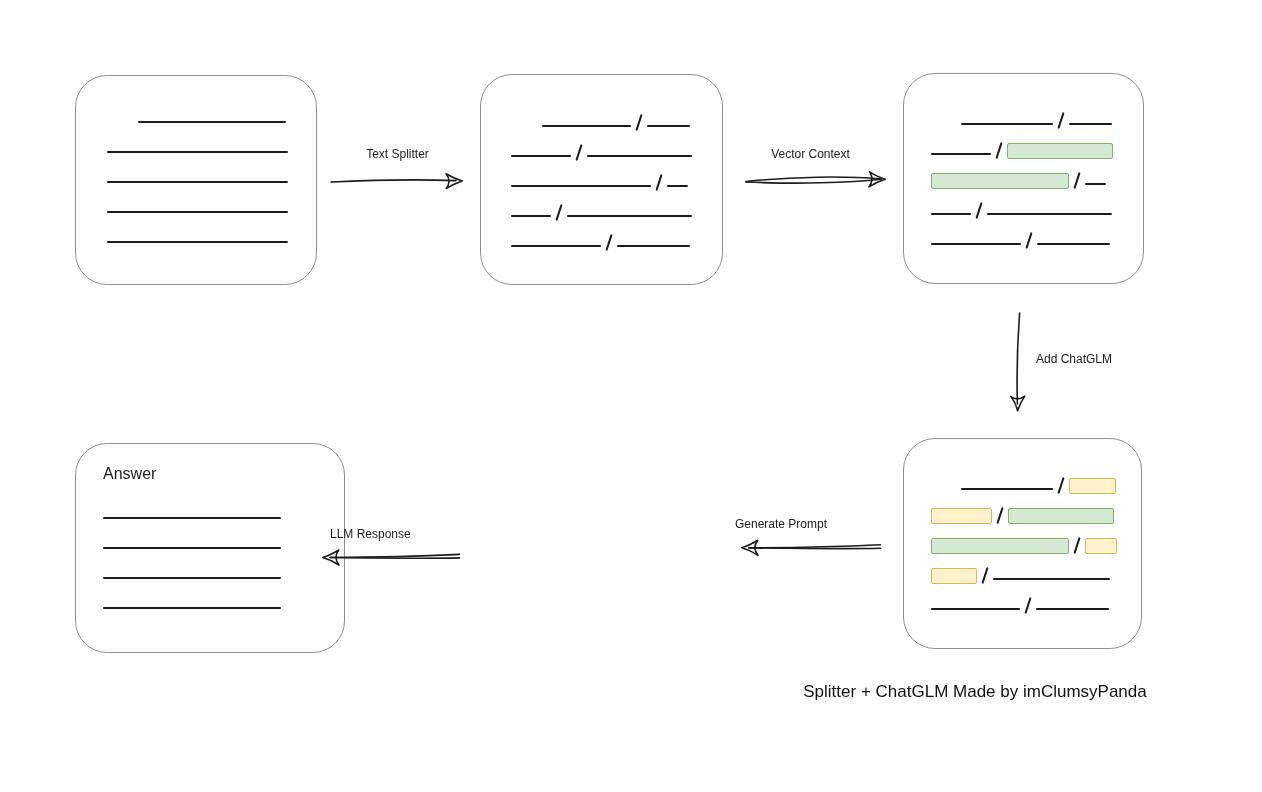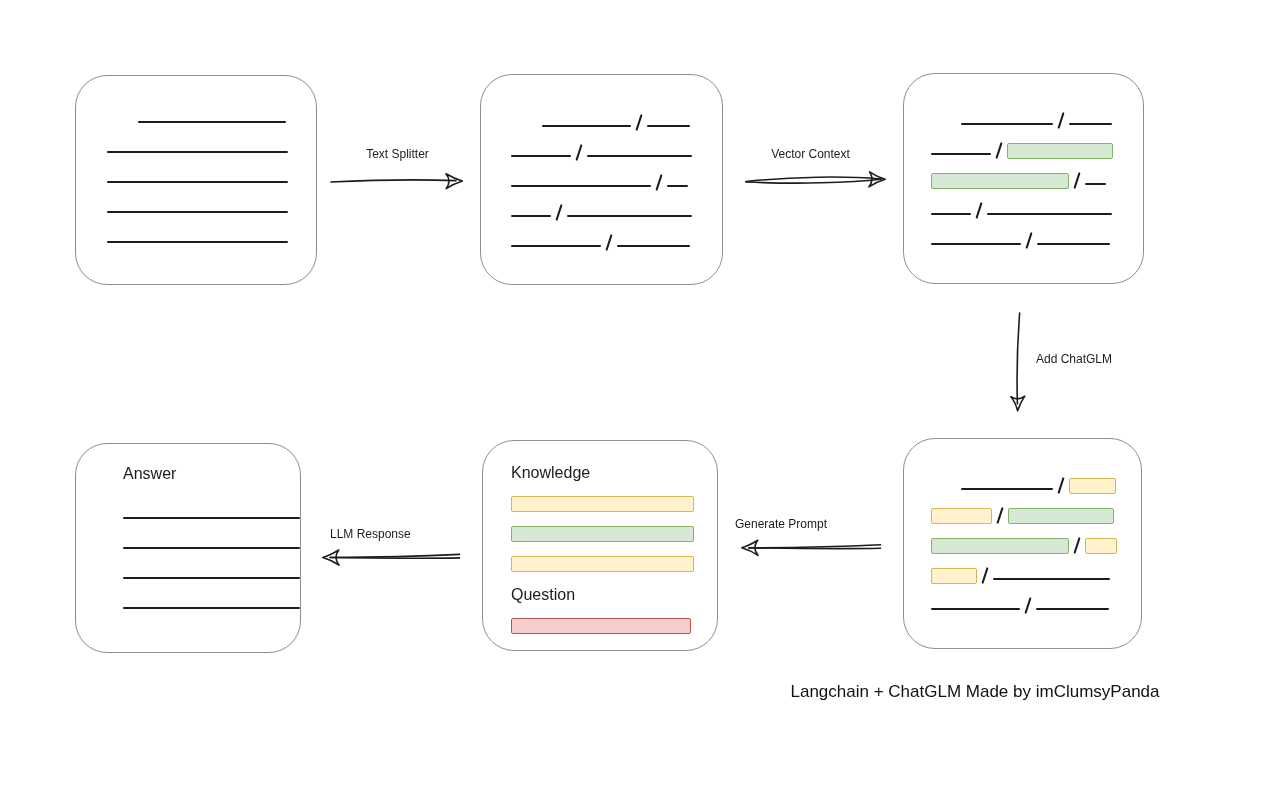--- a/index.html
+++ b/index.html
@@ -7,21 +7,21 @@
   .canvas{position:relative;width:1262px;height:792px;background:#ffffff;overflow:hidden;}
 
   
   .node{position:absolute;border:1.6px solid var(--node-border,#8f8f8f);border-radius:32px;
         background:#fff;box-sizing:border-box;}
   #box-source {left:75px;  top:75px;  width:242px;height:210px;padding:22px 0 0 31px;}
   #box-chunks {left:480px; top:74px;  width:243px;height:211px;padding:27px 0 0 30px;}
   #box-matches{left:903px; top:73px;  width:241px;height:211px;padding:26px 0 0 27px;}
   #box-context{left:903px; top:438px; width:239px;height:211px;padding:26px 0 0 27px;}
   #box-prompt {left:482px; top:440px; width:236px;height:211px;padding:22px 0 0 28px;}
-  #box-answer {left:75px;  top:443px; width:226px;height:210px;padding:20px 0 0 47px;}
+  #box-answer {left:75px;  top:443px; width:270px;height:210px;padding:20px 0 0 27px;}
 
   
   .seg-row{display:flex;align-items:flex-end;height:30px;}
   .seg-line{display:inline-block;height:0;border-bottom:2px solid var(--stroke,#1c1c1c);
             margin-bottom:5px;border-radius:1px;}
   .seg-slash{display:inline-block;width:2px;height:17px;background:var(--stroke,#1c1c1c);
              transform:rotate(18deg);margin:0 7px 1px 7px;border-radius:1px;}
   .seg-chip{display:inline-block;height:16px;border:1.8px solid;border-radius:2px;
             margin-bottom:1px;box-sizing:border-box;}
   .chip-green {background:var(--green-fill,#d5e8d4); border-color:var(--green-border,#82b366);}
@@ -155,40 +155,20 @@
           <span class="seg-line" style="width: 117px;"></span>
         </div>
         <div class="seg-row">
           <span class="seg-line" style="width: 89px;"></span>
           <span class="seg-slash"></span>
           <span class="seg-line" style="width: 73px;"></span>
         </div>
       </div>
   </div>
 
-  <div class="node" id="box-prompt">
-    <div class="box-label">Knowledge</div>
-    <div>
-        <div class="seg-row">
-          <span class="seg-chip chip-yellow" style="width: 183px;"></span>
-        </div>
-        <div class="seg-row">
-          <span class="seg-chip chip-green" style="width: 183px;"></span>
-        </div>
-        <div class="seg-row">
-          <span class="seg-chip chip-yellow" style="width: 183px;"></span>
-        </div>
-      </div>
-    <div class="box-label q-label">Question</div>
-    <div>
-        <div class="seg-row">
-          <span class="seg-chip chip-red" style="width: 180px;"></span>
-        </div>
-      </div>
-  </div>
 
   <div class="node" id="box-answer">
     <div class="box-label">Answer</div>
     <div class="rows-answer">
         <div class="seg-row">
           <span class="seg-line" style="width: 178px;"></span>
         </div>
         <div class="seg-row">
           <span class="seg-line" style="width: 178px;"></span>
         </div>
@@ -226,14 +206,14 @@
       <path d="M338.8 550 C 333.3 553.3 328.6 555.8 322.8 557.5 C 328.7 559.2 334.3 562 339 565 C 335 560.1 334.9 554.9 338.8 550 Z"></path>
     </g>
   </svg>
 
   <div class="arrow-label" id="lbl-text-splitter">Text Splitter</div>
   <div class="arrow-label" id="lbl-vector-search">Vector Context</div>
   <div class="arrow-label" id="lbl-add-context">Add ChatGLM</div>
   <div class="arrow-label" id="lbl-generate-prompt">Generate Prompt</div>
   <div class="arrow-label" id="lbl-llm-response">LLM Response</div>
 
-  <div class="caption">Langchain + ChatGLM Made by imClumsyPanda</div>
+  <div class="caption">Splitter + ChatGLM Made by imClumsyPanda</div>
 </div>
 
 </body></html>

